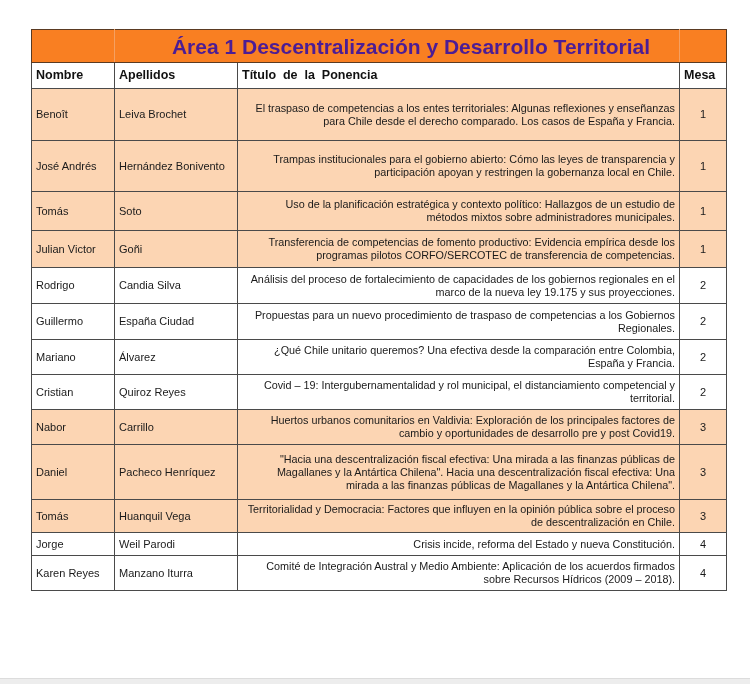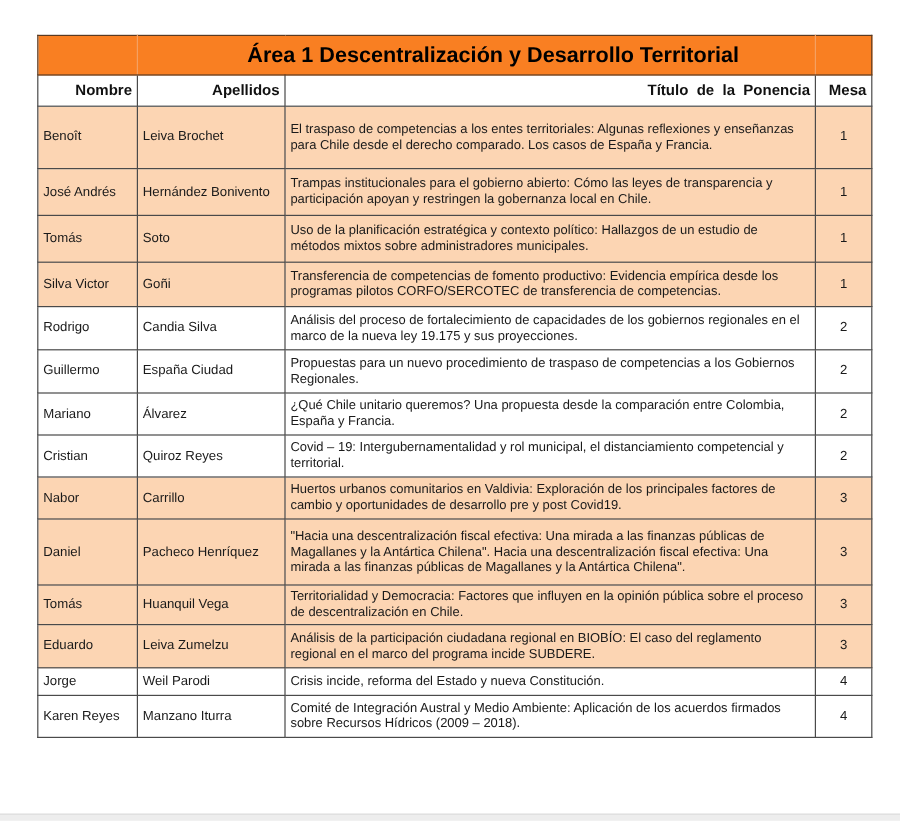--- a/index.html
+++ b/index.html
@@ -10,33 +10,33 @@
   .bottom-line { position: absolute; left: 0; top: 678px; width: 750px; height: 6px; background: #ededed; border-top: 1px solid #dcdcdc; }
   table.sched {
     position: absolute; left: 31px; top: 29px; width: 695px;
     border-collapse: collapse; table-layout: fixed;
     font-size: 11px; color: #1a1a1a;
   }
   table.sched td, table.sched th {
     border: 1px solid #4a4a4a; padding: 0 4px; vertical-align: middle; line-height: 13px;
   }
   tr.title-row th {
-    background: #f97f22; color: #000000; height: 32px; font-size: 18px; font-weight: bold;
+    background: #f97f22; color: #4c1d95; height: 32px; font-size: 21px; font-weight: bold;
     text-align: center; border-color: #5a3a22; border-left-color: #f5a061; border-right-color: #f5a061; padding-left: 32px;
   }
   tr.title-row th.edge-left { border-left-color: #5a3a22; }
   tr.title-row th.edge-right { border-right-color: #5a3a22; }
   tr.title-row th.title-cell { text-align: center; }
   tr.head-row th {
-    background: #ffffff; height: 25px; font-size: 12.5px; font-weight: bold; text-align: right; color: #111;
+    background: #ffffff; height: 25px; font-size: 12.5px; font-weight: bold; text-align: left; color: #111;
   }
   tr.data-row td.mesa { text-align: center; }
   tr.data-row.group-odd td { background: #fcd5b3; }
   tr.data-row.group-even td { background: #ffffff; }
-  td.title { font-size: 10.8px; }
+  td.title { font-size: 10.8px; text-align: right; }
 </style>
 </head>
 <body>
 
 <table class="sched">
   <colgroup>
     <col style="width:83px">
     <col style="width:123px">
     <col style="width:442px">
     <col style="width:47px">
@@ -55,54 +55,54 @@
     </tr>
   </thead>
   <tbody id="tbody">
 
     <tr class="data-row group-odd" style="height:52px">
       <td>Benoît</td>
       <td>Leiva Brochet</td>
       <td class="title">El traspaso de competencias a los entes territoriales: Algunas reflexiones y enseñanzas para Chile desde el derecho comparado. Los casos de España y Francia.</td>
       <td class="mesa">1</td>
     </tr>
-    <tr class="data-row group-odd" style="height:39px">
+    <tr class="data-row group-odd" style="height:51px">
       <td>José Andrés</td>
       <td>Hernández Bonivento</td>
       <td class="title">Trampas institucionales para el gobierno abierto: Cómo las leyes de transparencia y participación apoyan y restringen la gobernanza local en Chile.</td>
       <td class="mesa">1</td>
     </tr>
     <tr class="data-row group-odd" style="height:39px">
       <td>Tomás</td>
       <td>Soto</td>
       <td class="title">Uso de la planificación estratégica y contexto político: Hallazgos de un estudio de métodos mixtos sobre administradores municipales.</td>
       <td class="mesa">1</td>
     </tr>
     <tr class="data-row group-odd" style="height:37px">
-      <td>Silva Victor</td>
+      <td>Julian Victor</td>
       <td>Goñi</td>
       <td class="title">Transferencia de competencias de fomento productivo: Evidencia empírica desde los programas pilotos CORFO/SERCOTEC de transferencia de competencias.</td>
       <td class="mesa">1</td>
     </tr>
     <tr class="data-row group-even" style="height:36px">
       <td>Rodrigo</td>
       <td>Candia Silva</td>
       <td class="title">Análisis del proceso de fortalecimiento de capacidades de los gobiernos regionales en el marco de la nueva ley 19.175 y sus proyecciones.</td>
       <td class="mesa">2</td>
     </tr>
     <tr class="data-row group-even" style="height:36px">
       <td>Guillermo</td>
       <td>España Ciudad</td>
       <td class="title">Propuestas para un nuevo procedimiento de traspaso de competencias a los Gobiernos Regionales.</td>
       <td class="mesa">2</td>
     </tr>
     <tr class="data-row group-even" style="height:35px">
       <td>Mariano</td>
       <td>Álvarez</td>
-      <td class="title">¿Qué Chile unitario queremos? Una propuesta desde la comparación entre Colombia, España y Francia.</td>
+      <td class="title">¿Qué Chile unitario queremos? Una efectiva desde la comparación entre Colombia, España y Francia.</td>
       <td class="mesa">2</td>
     </tr>
     <tr class="data-row group-even" style="height:35px">
       <td>Cristian</td>
       <td>Quiroz Reyes</td>
       <td class="title">Covid – 19: Intergubernamentalidad y rol municipal, el distanciamiento competencial y territorial.</td>
       <td class="mesa">2</td>
     </tr>
     <tr class="data-row group-odd" style="height:35px">
       <td>Nabor</td>
@@ -115,26 +115,20 @@
       <td>Pacheco Henríquez</td>
       <td class="title">"Hacia una descentralización fiscal efectiva: Una mirada a las finanzas públicas de Magallanes y la Antártica Chilena". Hacia una descentralización fiscal efectiva: Una mirada a las finanzas públicas de Magallanes y la Antártica Chilena".</td>
       <td class="mesa">3</td>
     </tr>
     <tr class="data-row group-odd" style="height:33px">
       <td>Tomás</td>
       <td>Huanquil Vega</td>
       <td class="title">Territorialidad y Democracia: Factores que influyen en la opinión pública sobre el proceso de descentralización en Chile.</td>
       <td class="mesa">3</td>
     </tr>
-    <tr class="data-row group-odd" style="height:36px">
-      <td>Eduardo</td>
-      <td>Leiva Zumelzu</td>
-      <td class="title">Análisis de la participación ciudadana regional en BIOBÍO: El caso del reglamento regional en el marco del programa incide SUBDERE.</td>
-      <td class="mesa">3</td>
-    </tr>
     <tr class="data-row group-even" style="height:23px">
       <td>Jorge</td>
       <td>Weil Parodi</td>
       <td class="title">Crisis incide, reforma del Estado y nueva Constitución.</td>
       <td class="mesa">4</td>
     </tr>
     <tr class="data-row group-even" style="height:35px">
       <td>Karen Reyes</td>
       <td>Manzano Iturra</td>
       <td class="title">Comité de Integración Austral y Medio Ambiente: Aplicación de los acuerdos firmados sobre Recursos Hídricos (2009 – 2018).</td>

